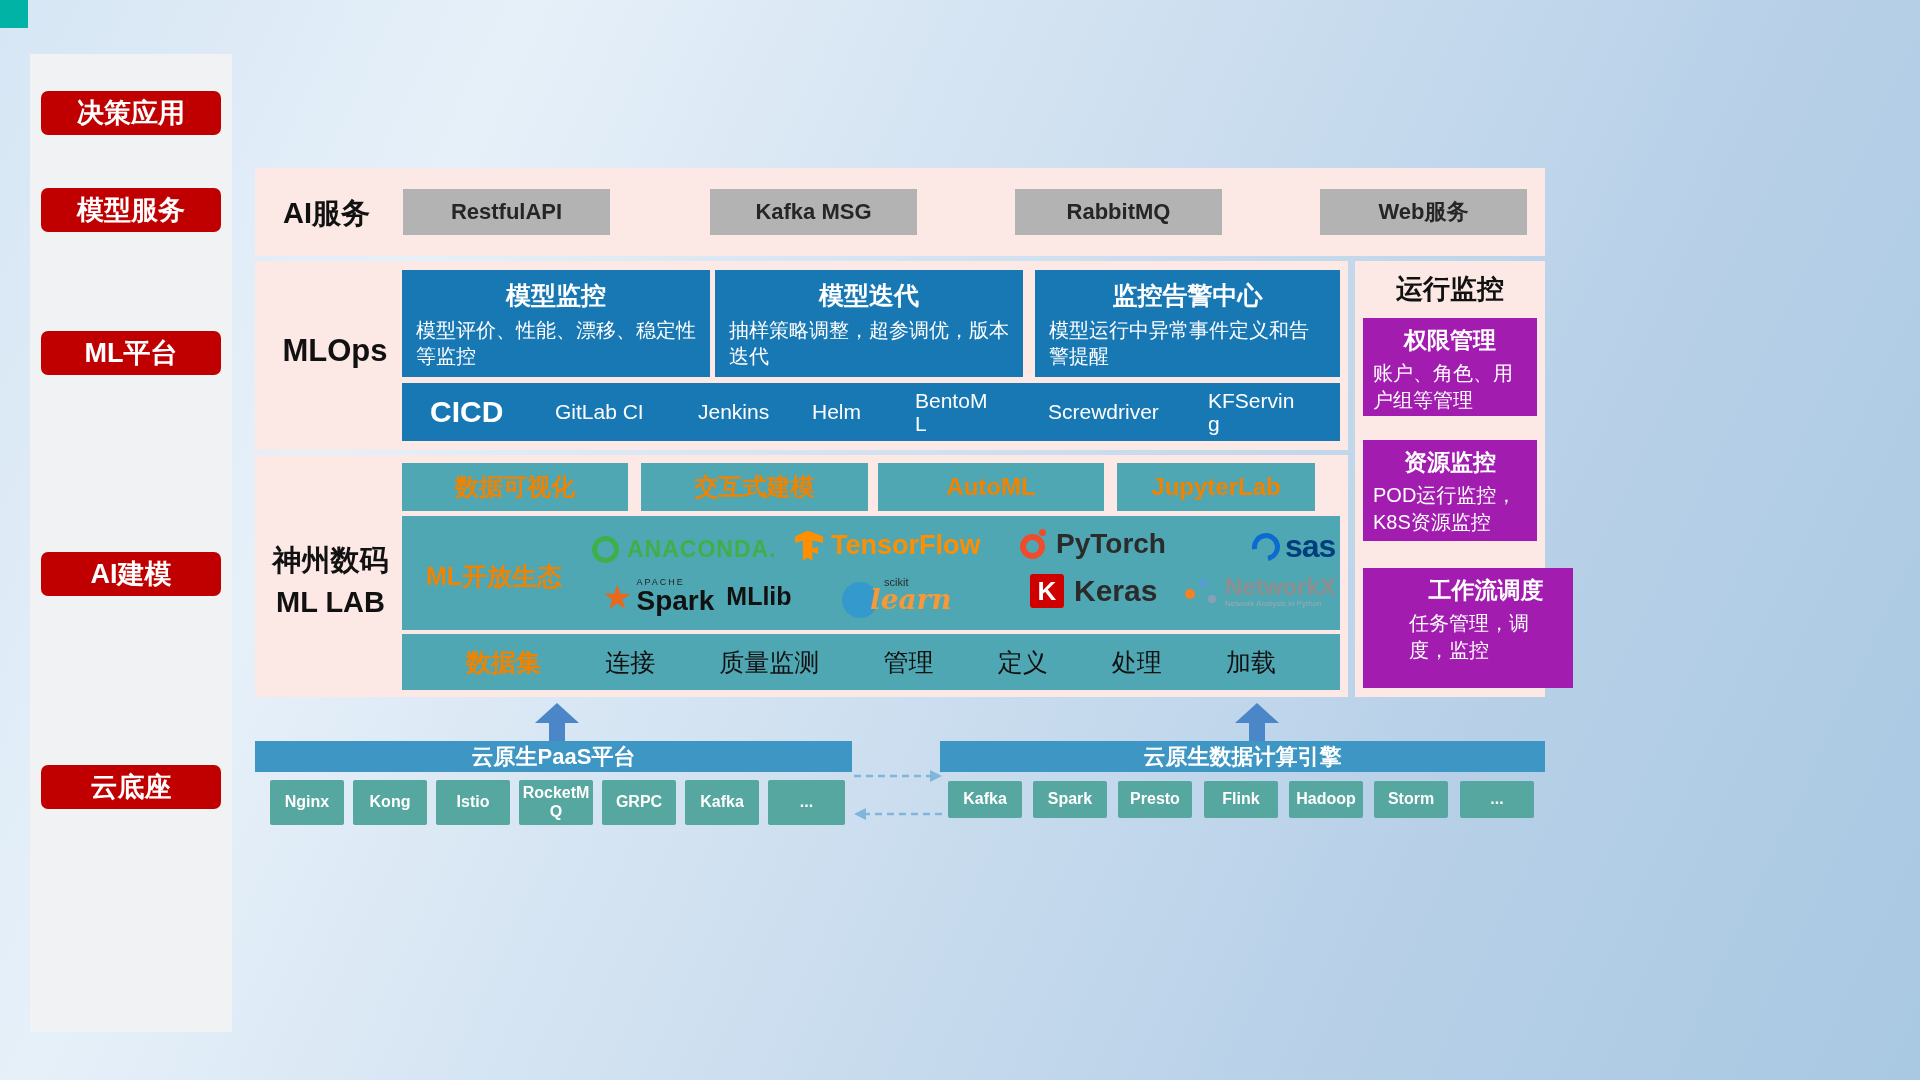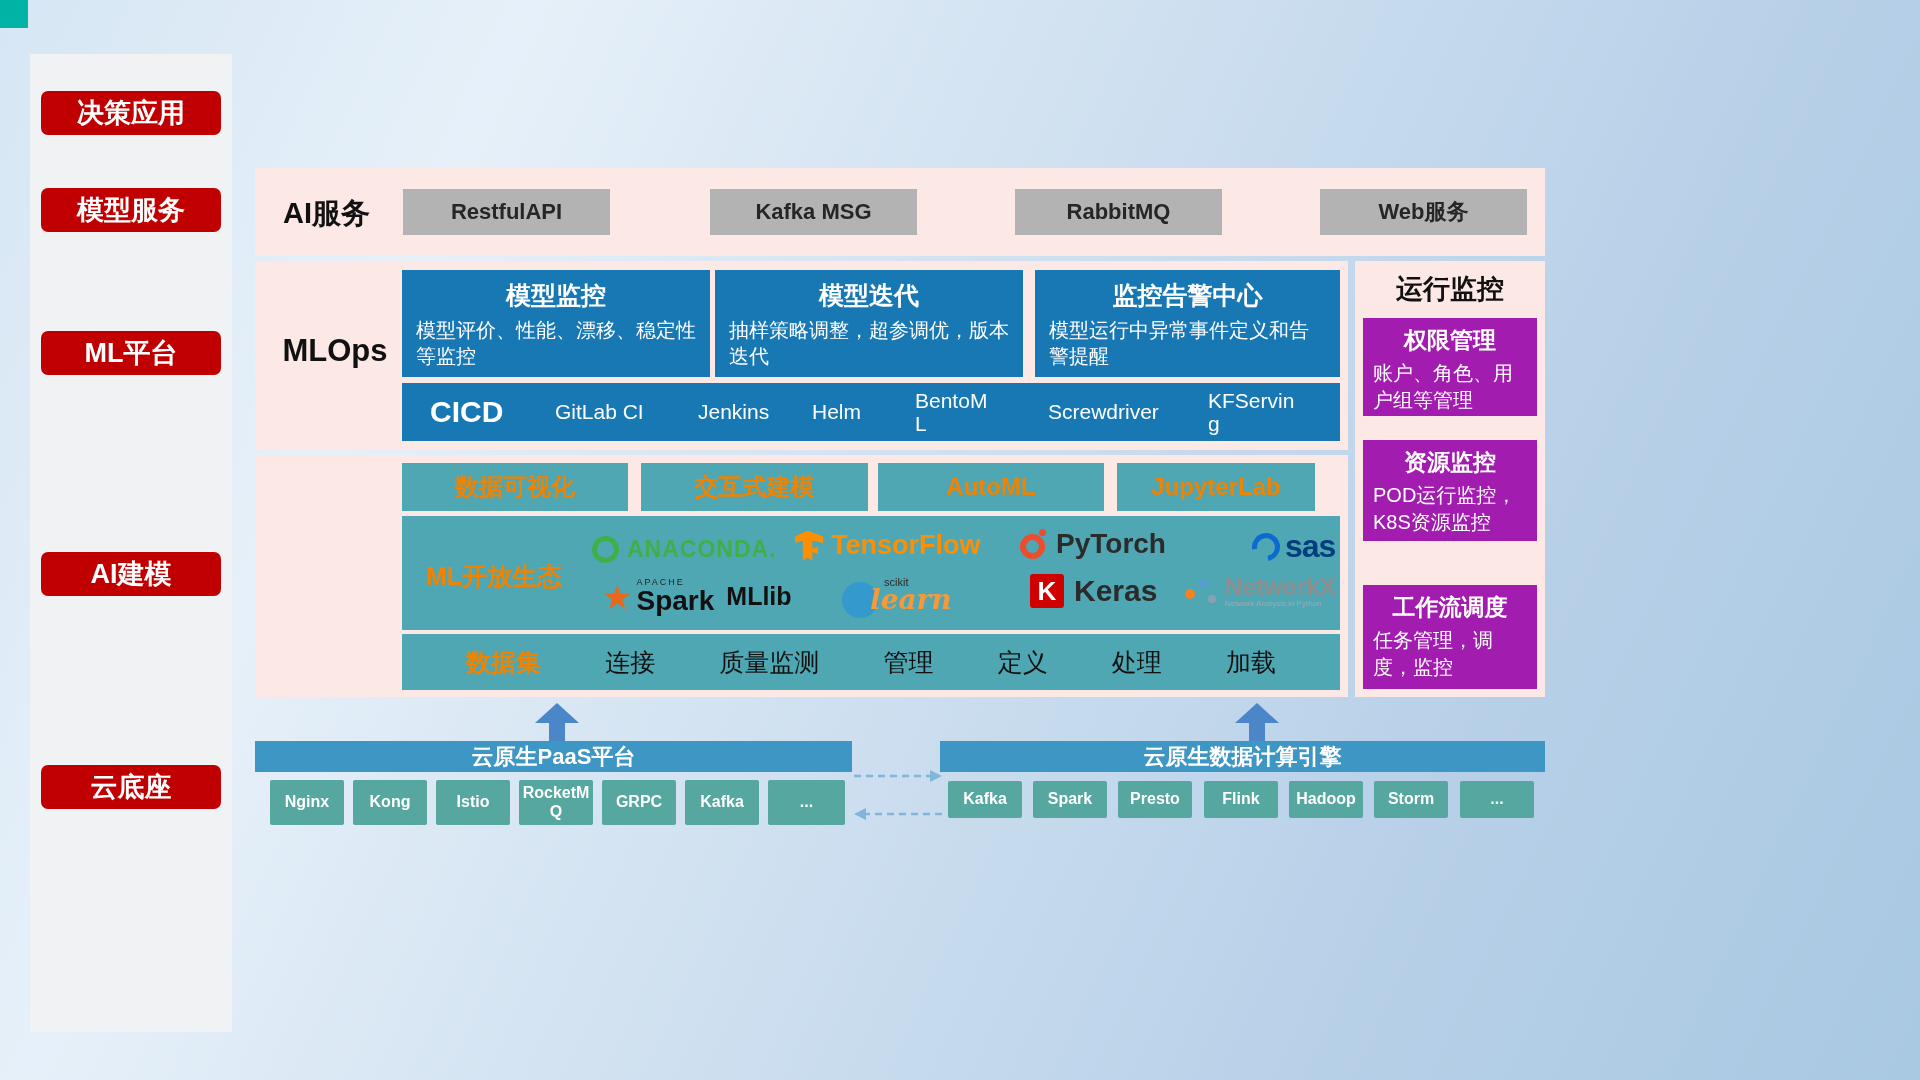--- a/index.html
+++ b/index.html
@@ -148,20 +148,24 @@
       <div class="cicd-tool ct1">GitLab CI</div>
       <div class="cicd-tool ct2">Jenkins</div>
       <div class="cicd-tool ct3">Helm</div>
       <div class="cicd-tool ct4">BentoML</div>
       <div class="cicd-tool ct5">Screwdriver</div>
       <div class="cicd-tool ct6">KFServing</div>
     </div>
   </div>
 
   <div class="abs panel panel-mllab">
+    <div class="abs mllab-label">
+      <div>神州数码</div>
+      <div>ML LAB</div>
+    </div>
     <div class="abs teal-btn" style="left:147px;width:226px;">数据可视化</div>
     <div class="abs teal-btn" style="left:386px;width:227px;">交互式建模</div>
     <div class="abs teal-btn" style="left:623px;width:226px;">AutoML</div>
     <div class="abs teal-btn" style="left:862px;width:198px;">JupyterLab</div>
 
     <div class="abs eco-box">
       <div class="abs eco-label">ML开放生态</div>
 
       <div class="abs logo" style="left:190px;top:20px;">
         <div class="ana-ring"></div>
@@ -227,21 +231,21 @@
   <div class="abs panel panel-monitor">
     <div class="abs mon-title">运行监控</div>
     <div class="abs mon-card" style="top:57px;height:98px;">
       <div class="t">权限管理</div>
       <div class="d">账户、角色、用户组等管理</div>
     </div>
     <div class="abs mon-card" style="top:179px;height:101px;">
       <div class="t">资源监控</div>
       <div class="d">POD运行监控，K8S资源监控</div>
     </div>
-    <div class="abs mon-card" style="top:324px;height:104px;">
+    <div class="abs mon-card" style="top:307px;height:120px;padding-left:36px;">
       <div class="t">工作流调度</div>
       <div class="d">任务管理，调度，监控</div>
     </div>
   </div>
 
   <div class="abs up-arrow" style="left:535px;top:703px;">
     <div class="up-tri"></div>
       <div class="up-stem"></div>
   </div>
   <div class="abs up-arrow" style="left:1235px;top:703px;">

